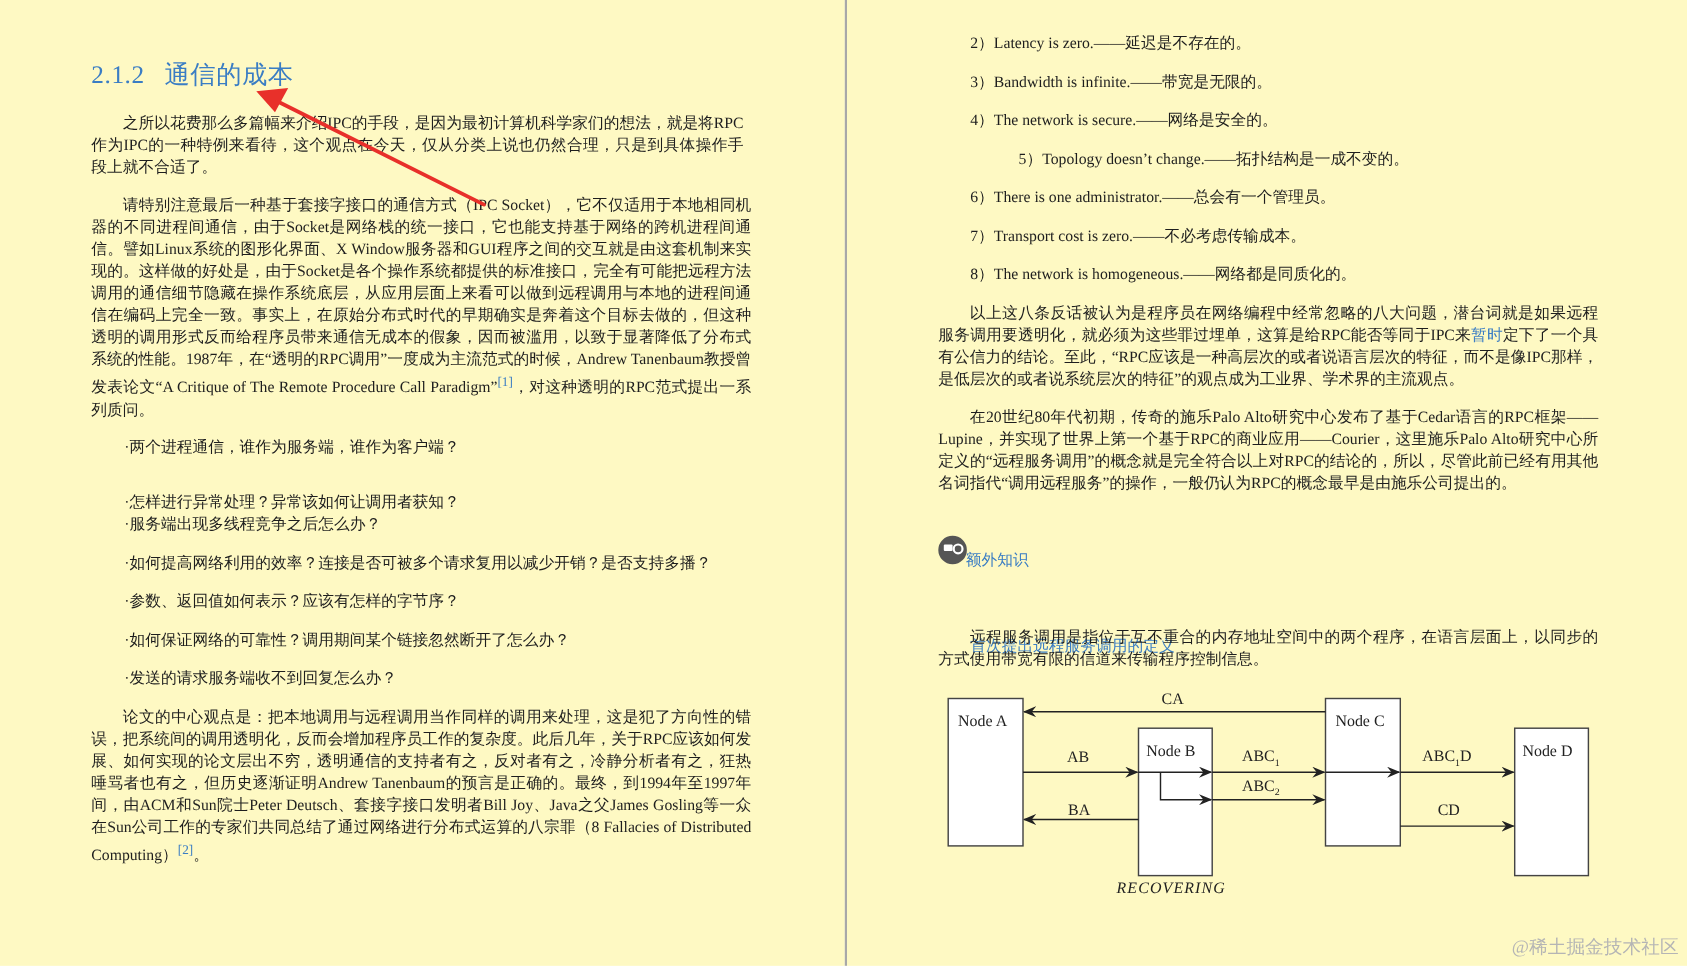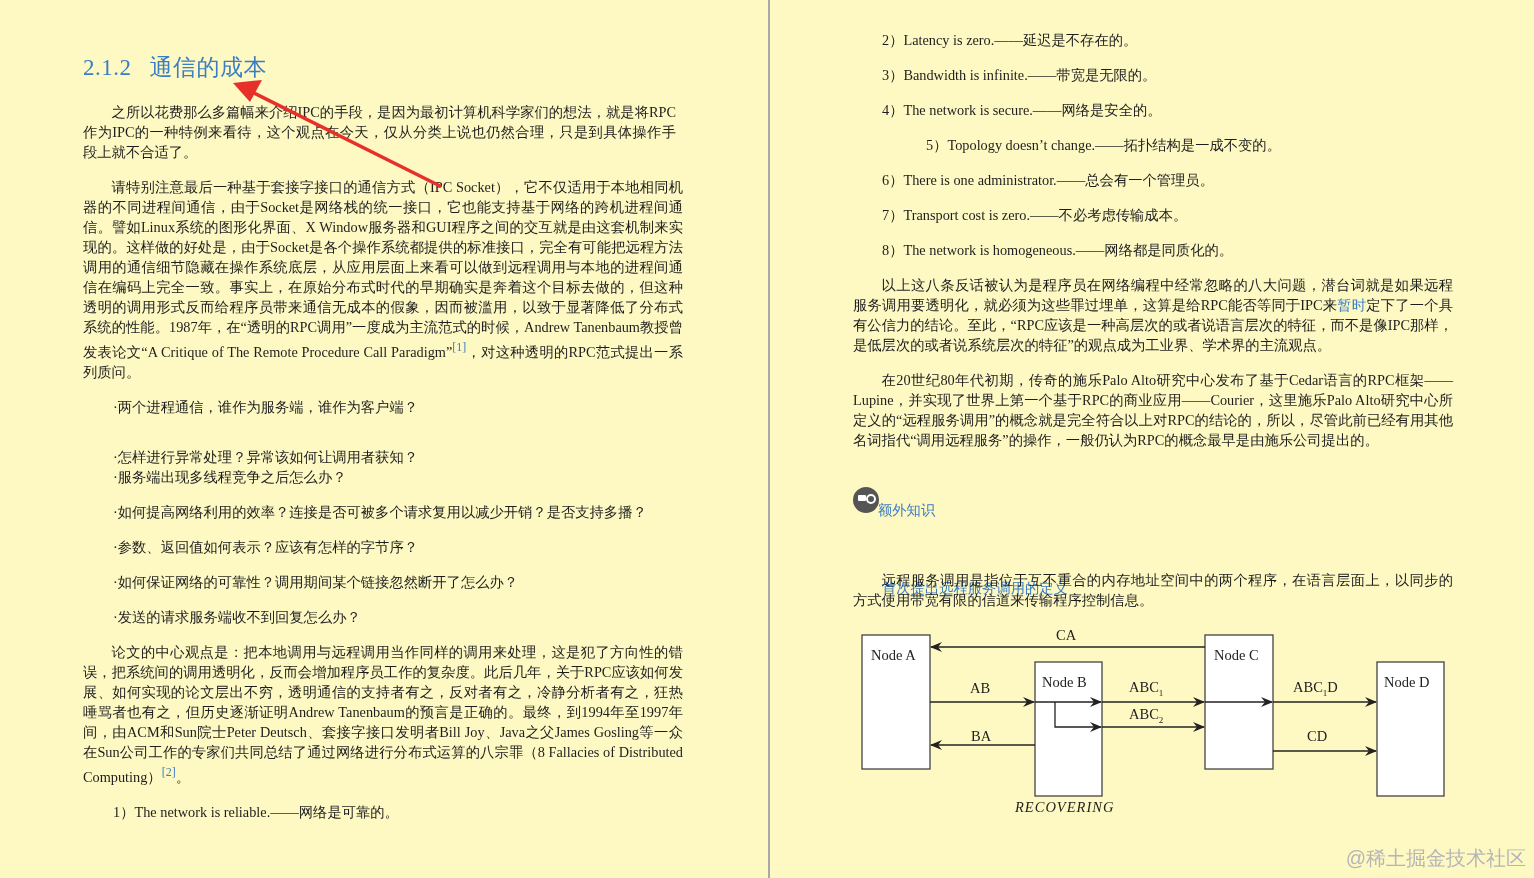--- a/index.html
+++ b/index.html
@@ -13,21 +13,21 @@
   .heading .num { margin-right:18px; }
   .para { position:absolute; font-size:14.3px; line-height:20px; text-align:justify; text-indent:2em; }
   .line { position:absolute; font-size:14.3px; line-height:20px; white-space:nowrap; }
   .cite { color:#3a7dc4; font-size:12px; vertical-align:super; }
   .link { color:#3a7dc4; }
   .blue { color:#3a7dc4; }
   .note-icon { position:absolute; left:853px; top:487px; width:26px; height:26px; border-radius:50%;
                background:#555; }
   .note-icon::before { content:""; position:absolute; left:5px; top:8px; width:8px; height:6px; background:#fff; border-radius:1px; }
   .note-icon::after { content:""; position:absolute; left:13px; top:7px; width:6px; height:6px; border:2px solid #fff; border-radius:50%; }
-  .watermark { position:absolute; right:8px; bottom:6px; font-family:Liberation Sans, sans-serif; font-size:20px; color:#b5b5b5; }
+  .watermark { position:absolute; right:8px; bottom:6px; font-family:Liberation Serif, serif; font-size:17px; color:#b5b5b5; }
   svg text { font-family:"Liberation Serif","DejaVu Serif",serif; }
 </style>
 </head>
 <body>
 
 <div class="page page-left">
   <div class="heading">
     <span class="num">2.1.2</span><span>通信的成本</span>
   </div>
 
@@ -42,21 +42,20 @@
   <div class="line" style="left:113px; top:467px;">·服务端出现多线程竞争之后怎么办？</div>
   <div class="line" style="left:113px; top:502px;">·如何提高网络利用的效率？连接是否可被多个请求复用以减少开销？是否支持多播？</div>
   <div class="line" style="left:113px; top:537px;">·参数、返回值如何表示？应该有怎样的字节序？</div>
   <div class="line" style="left:113px; top:572px;">·如何保证网络的可靠性？调用期间某个链接忽然断开了怎么办？</div>
   <div class="line" style="left:113px; top:607px;">·发送的请求服务端收不到回复怎么办？</div>
 
   <div class="para" style="left:83px; top:642px; width:600px;">
     <span>论文的中心观点是：把本地调用与远程调用当作同样的调用来处理，这是犯了方向性的错误，把系统间的调用透明化，反而会增加程序员工作的复杂度。此后几年，关于RPC应该如何发展、如何实现的论文层出不穷，透明通信的支持者有之，反对者有之，冷静分析者有之，狂热唾骂者也有之，但历史逐渐证明Andrew Tanenbaum的预言是正确的。最终，到1994年至1997年间，由ACM和Sun院士Peter Deutsch、套接字接口发明者Bill Joy、Java之父James Gosling等一众在Sun公司工作的专家们共同总结了通过网络进行分布式运算的八宗罪（8 Fallacies of Distributed Computing）</span><span class="cite">[2]</span><span>。</span>
   </div>
 
-  <div class="line" style="left:113px; top:802px;">1）The network is reliable.——网络是可靠的。</div>
 
   <svg style="position:absolute; left:0; top:0;" width="768" height="878">
     <line x1="440" y1="186" x2="252" y2="92" stroke="#e8302a" stroke-width="3.5" stroke-linecap="round"></line>
     <polygon points="233,83 262,80 250,102" fill="#e8302a"></polygon>
   </svg>
 </div>
 
 <div class="divider"></div>
 
 <div class="page page-right">

